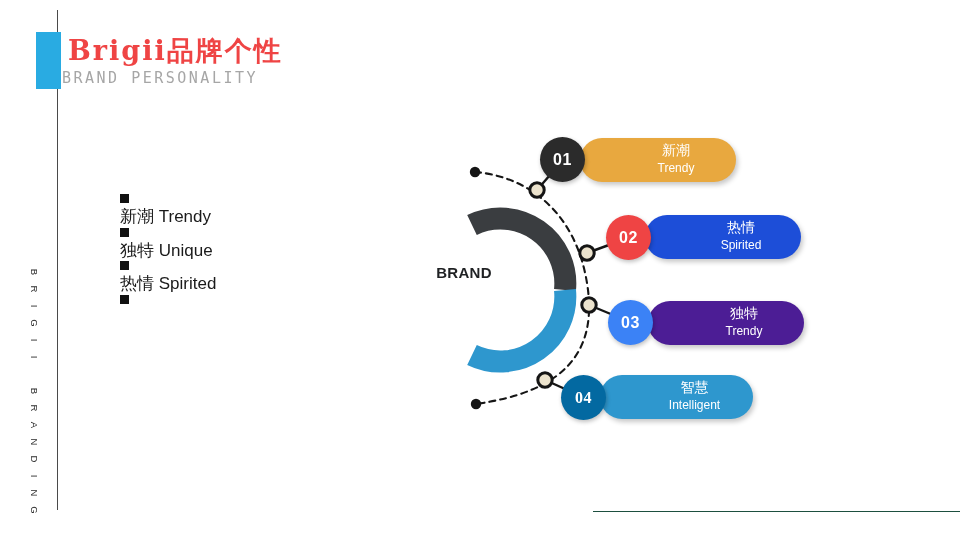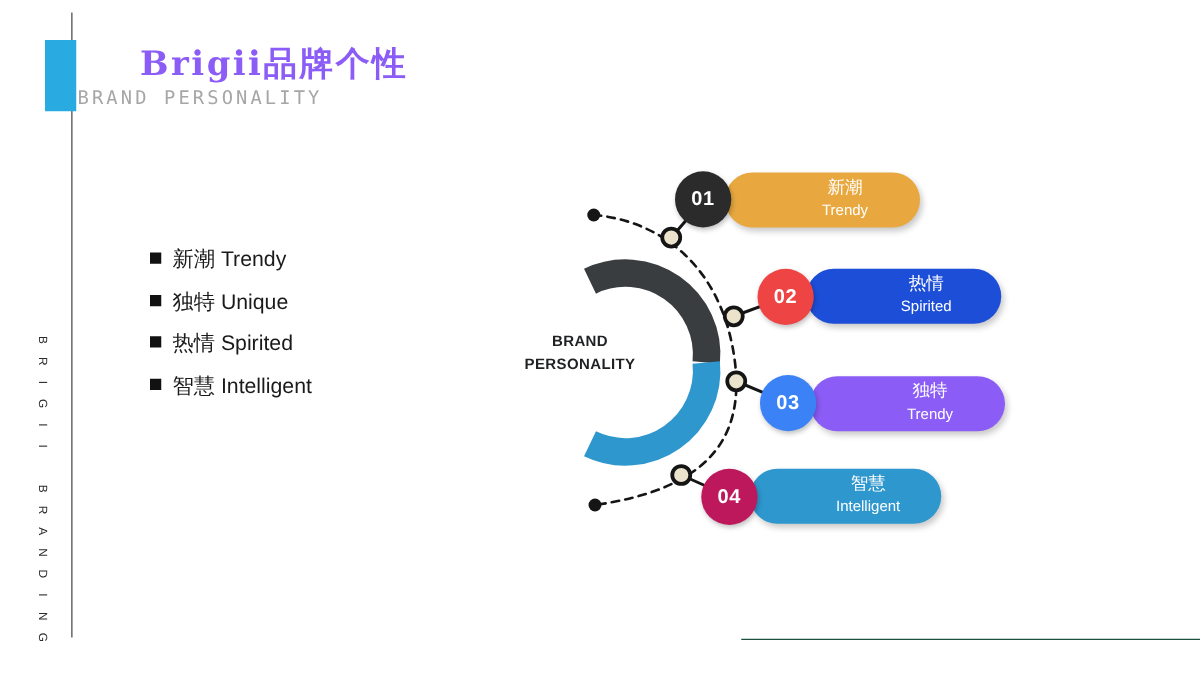--- a/index.html
+++ b/index.html
@@ -58,24 +58,23 @@
   }
 
   
   .title-zh {
     position: absolute;
     left: 68px;
     top: 33px;
     font-family: "DejaVu Serif", serif;
     font-size: 27px;
     font-weight: 700;
-    color: #8b5cf6;
+    color: #ef4444;
     letter-spacing: 2px;
     white-space: nowrap;
-    margin-left: 44px;
   }
   .title-en {
     position: absolute;
     left: 62px;
     top: 69px;
     font-family: "DejaVu Sans Mono", monospace;
     font-size: 15px;
     color: #a6a6a6;
     letter-spacing: 2.5px;
     white-space: nowrap;
@@ -88,20 +87,21 @@
     top: 196px;
     width: 280px;
   }
   .bullet-row {
     display: flex;
     align-items: baseline;
     height: 33.5px;
     font-size: 17px;
     color: #1a1a1a;
     white-space: nowrap;
+    flex-direction: column;
   }
   .bullet-mark {
     display: inline-block;
     width: 9px;
     height: 9px;
     background: #111111;
     margin-right: 9px;
     flex: 0 0 auto;
     position: relative;
     top: -2px;
@@ -116,21 +116,21 @@
     height: 330px;
   }
   .diagram svg { display: block; }
 
   .center-label {
     position: absolute;
     left: 398px;
     top: 264px;
     width: 132px;
     text-align: center;
-    font-size: 12px;
+    font-size: 15px;
     font-weight: 700;
     line-height: 18px;
     color: #1f2123;
     letter-spacing: 0.3px;
   }
 
   
   .pill {
     position: absolute;
     border-radius: 22px;
@@ -204,21 +204,20 @@
     <div class="bullet-row">
       <span class="bullet-mark"></span>
       <span>独特 Unique</span>
     </div>
     <div class="bullet-row">
       <span class="bullet-mark"></span>
       <span>热情 Spirited</span>
     </div>
     <div class="bullet-row">
       <span class="bullet-mark"></span>
-      <span>智慧 Intelligent</span>
     </div>
   </div>
 
   <div class="diagram">
     <svg width="420" height="330" viewBox="0 0 420 330" xmlns="http://www.w3.org/2000/svg">
 
       <path d="M 52 115 A 65 65 0 0 1 145 180" fill="none" stroke="#3a3d40" stroke-width="22" stroke-linecap="butt"></path>
 
       <path d="M 145 180 A 65 65 0 0 1 52 245" fill="none" stroke="#2e97ce" stroke-width="22" stroke-linecap="butt"></path>
 
@@ -234,38 +233,37 @@
 
       <circle cx="117" cy="80" r="7.2" fill="#ece3cd" stroke="#151515" stroke-width="3"></circle>
       <circle cx="167" cy="143" r="7.2" fill="#ece3cd" stroke="#151515" stroke-width="3"></circle>
       <circle cx="169" cy="195" r="7.2" fill="#ece3cd" stroke="#151515" stroke-width="3"></circle>
       <circle cx="125" cy="270" r="7.2" fill="#ece3cd" stroke="#151515" stroke-width="3"></circle>
     </svg>
   </div>
 
   <div class="center-label">
     <div>BRAND</div>
-    <div>PERSONALITY</div>
   </div>
 
   <div class="pill" style="left:580px; top:138px; width:156px; height:44px; background:#e8a83f;">
     <div class="pill-inner">
       <div class="zh">新潮</div>
       <div class="en">Trendy</div>
     </div>
   </div>
 
   <div class="pill" style="left:645px; top:215px; width:156px; height:44px; background:#1d4ed8;">
     <div class="pill-inner">
       <div class="zh">热情</div>
       <div class="en">Spirited</div>
     </div>
   </div>
 
-  <div class="pill" style="left:648px; top:301px; width:156px; height:44px; background:#8b5cf6;">
+  <div class="pill" style="left:648px; top:301px; width:156px; height:44px; background:#4c1d95;">
     <div class="pill-inner">
       <div class="zh">独特</div>
       <div class="en">Trendy</div>
     </div>
   </div>
 
   <div class="pill" style="left:600px; top:375px; width:153px; height:44px; background:#2e97ce;">
     <div class="pill-inner">
       <div class="zh">智慧</div>
       <div class="en">Intelligent</div>
@@ -277,19 +275,19 @@
     </div>
 
   <div class="badge" style="left:606px; top:215px; width:45px; height:45px; background:#ef4444;">
       <span>02</span>
     </div>
 
   <div class="badge" style="left:608px; top:300px; width:45px; height:45px; background:#3b82f6;">
       <span>03</span>
     </div>
 
-  <div class="badge" style="left:561px; top:375px; width:45px; height:45px; background:#be185d;">
+  <div class="badge" style="left:561px; top:375px; width:45px; height:45px; background:#0369a1;font-family:Liberation Serif, serif;">
       <span>04</span>
     </div>
 
   <div class="footer-rule"></div>
 
 </div>
 
 </body></html>

